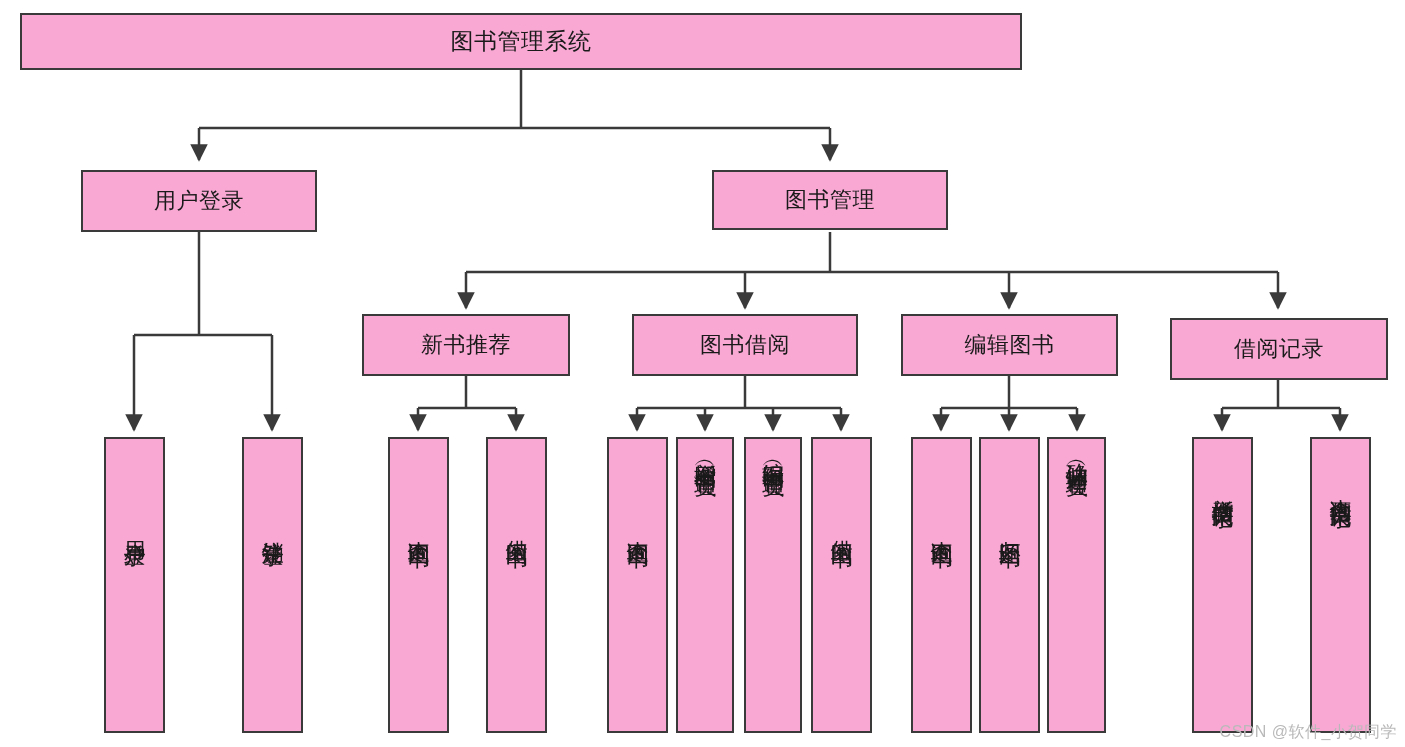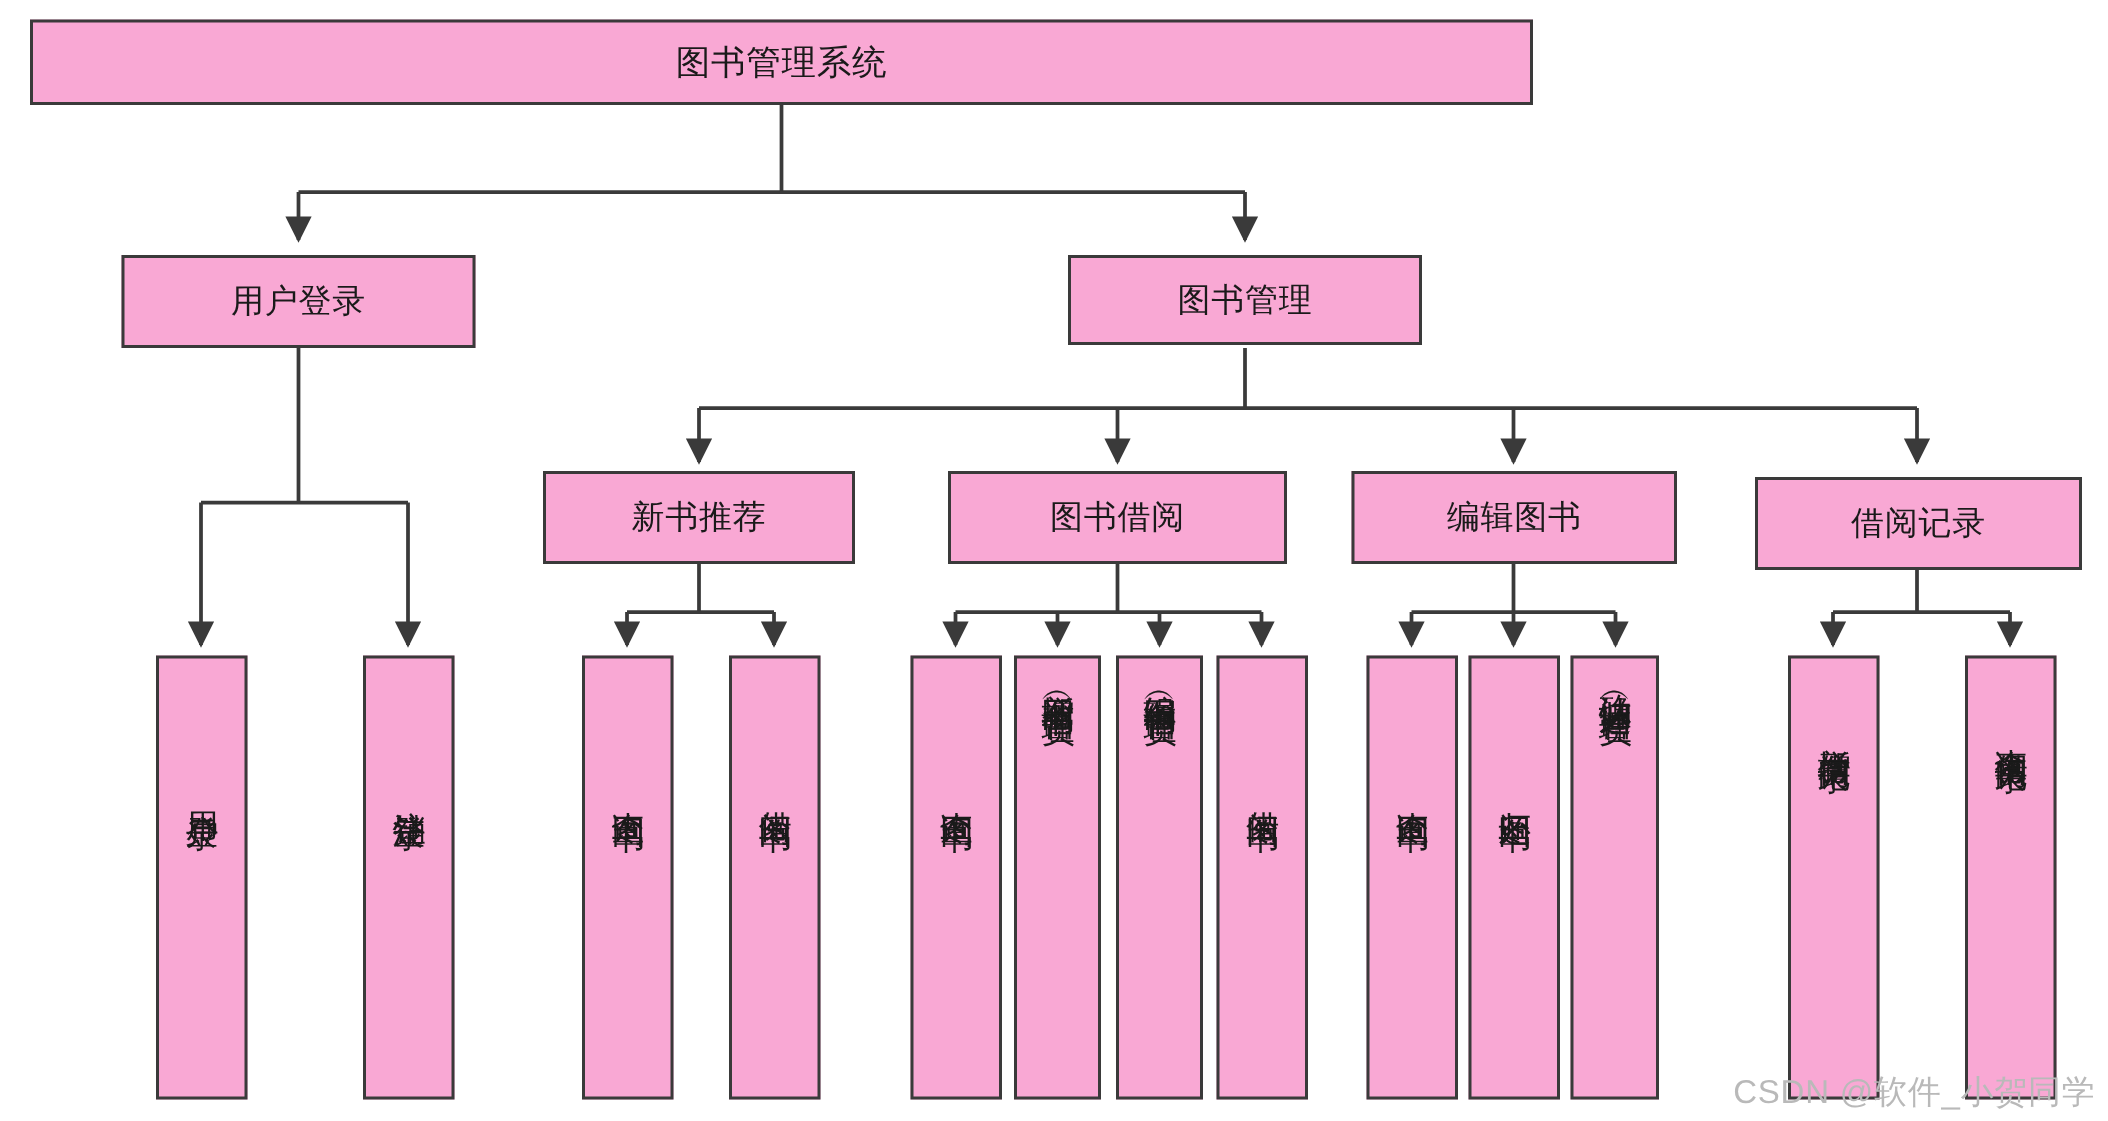--- a/index.html
+++ b/index.html
@@ -55,21 +55,21 @@
     letter-spacing: 2px;
     white-space: nowrap;
     text-align: left;
   }
   .leaf-pad-mid .label-v { padding-top: 78px; }
   .leaf-pad-small .label-v { padding-top: 36px; }
   .watermark {
     position: absolute;
     right: 8px;
     bottom: 4px;
-    font-size: 22px;
+    font-size: 16px;
     color: #b9b9b9;
     letter-spacing: 0.5px;
     white-space: nowrap;
     user-select: none;
   }
 </style>
 </head>
 <body>
 
 <div id="canvas">

